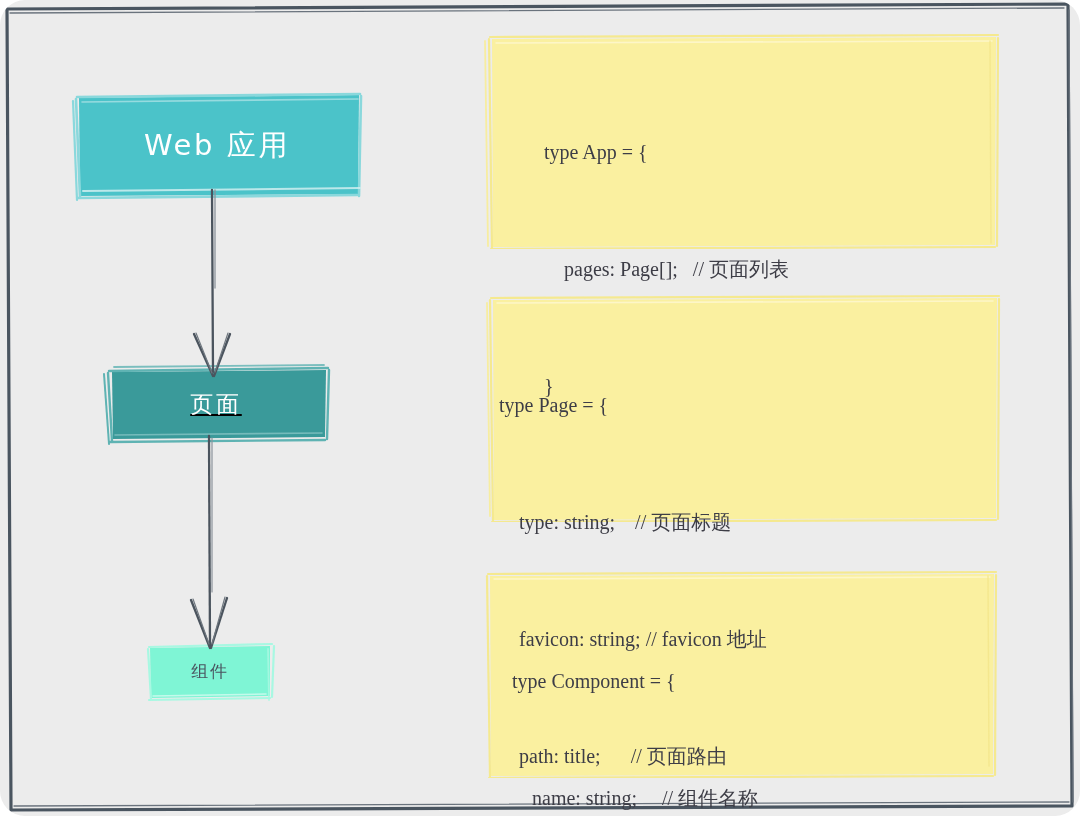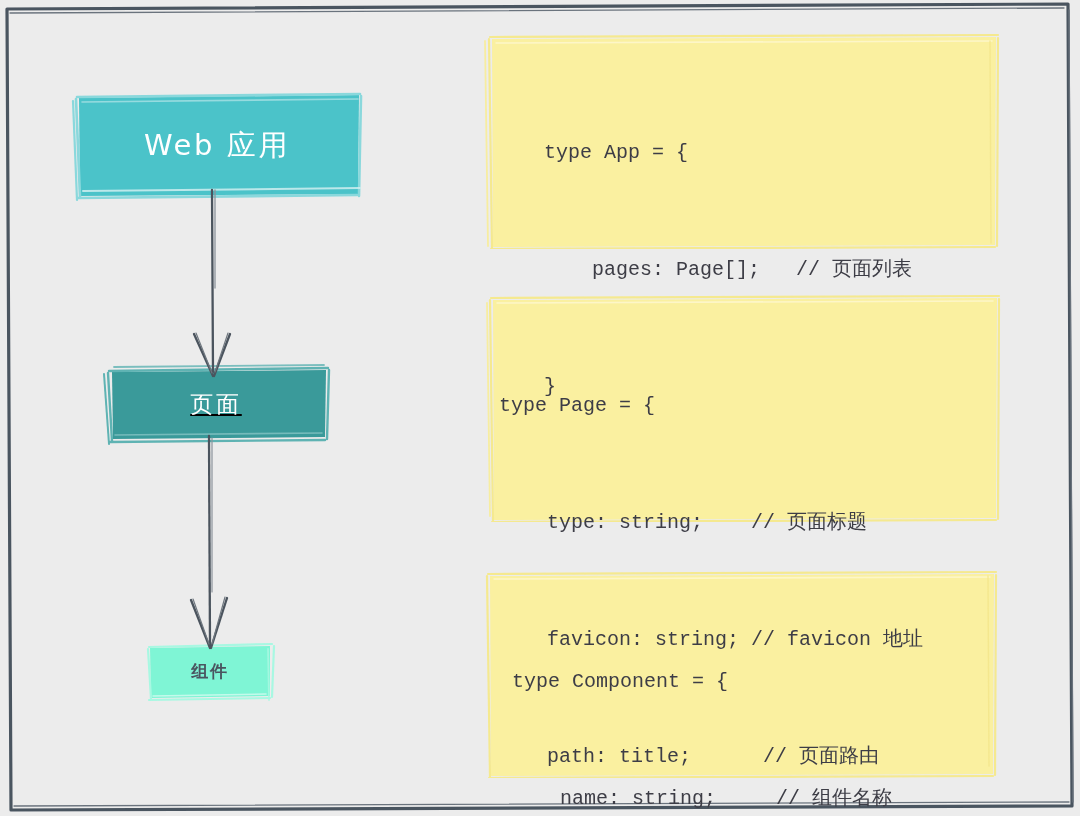--- a/index.html
+++ b/index.html
@@ -7,20 +7,21 @@
     padding: 0;
     background: #ffffff;
   }
   #canvas {
     position: relative;
     width: 1080px;
     height: 816px;
     background: #ececec;
     overflow: hidden;
     font-family: "DejaVu Sans", sans-serif;
+    border-radius: 25px;
   }
   
   #frame-svg {
     position: absolute;
     left: 0; top: 0;
     width: 1080px; height: 816px;
     pointer-events: none;
   }
   
   .node {
@@ -65,21 +66,20 @@
   }
   
   #node-component {
     left: 142px; top: 640px;
     width: 136px; height: 62px;
   }
   #node-component .node-label {
     color: #4a5560;
     font-size: 17px;
     letter-spacing: 0.10em;
-    font-weight: bold;
   }
 
   
   .arrow-svg {
     position: absolute;
     pointer-events: none;
   }
   #arrow-1 { left: 160px; top: 188px; width: 120px; height: 196px; }
   #arrow-2 { left: 168px; top: 432px; width: 110px; height: 224px; }
 
@@ -94,21 +94,21 @@
     left: 0; top: 0;
     width: 100%; height: 100%;
   }
   .code-lines {
     position: relative;
     z-index: 2;
     padding: 0;
     margin: 0;
     list-style: none;
     color: #3d3d46;
-    font-family: Liberation Mono, monospace;
+    font-family: Liberation Serif, serif;
     font-size: 20px;
     line-height: 39px;
     white-space: pre;
   }
   .code-lines li { white-space: pre; }
 
   #card-app      { left: 482px; top: 33px;  width: 518px; height: 216px; }
   #card-app .code-lines      { padding: 22px 0 0 62px; }
 
   #card-page     { left: 485px; top: 294px; width: 516px; height: 228px; }

